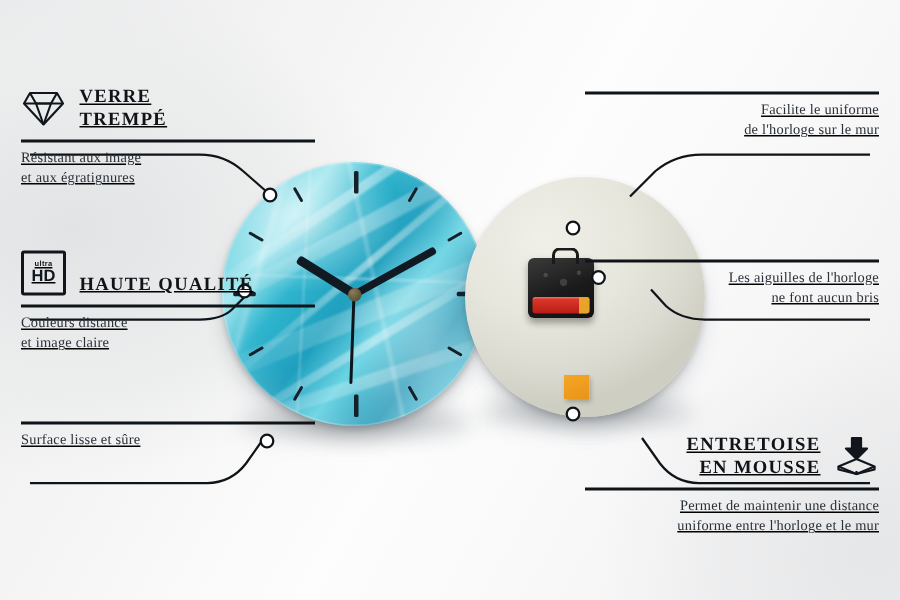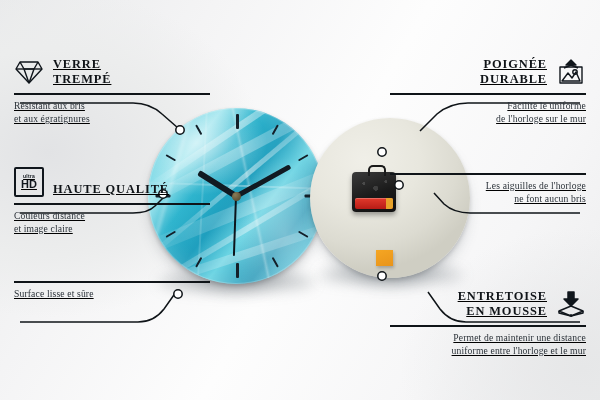--- a/index.html
+++ b/index.html
@@ -185,21 +185,21 @@
             <path d="M2 10 L28 10"></path>
             <path d="M6 3 L10 10 L15 24"></path>
             <path d="M24 3 L20 10 L15 24"></path>
             <path d="M10 10 L20 10"></path>
           </g>
         </svg>
       </span>
       <span class="f-title"><span>VERRE</span><br><span>TREMPÉ</span></span>
     </div>
     <div class="f-rule"></div>
-    <div class="f-desc"><span>Résistant aux bris</span><br><span>et aux égratignures</span></div>
+    <div class="f-desc"><span>Résistant aux image</span><br><span>et aux égratignures</span></div>
   </div>
 
   <div class="feature left" id="feat-impression">
     <div class="f-head">
       <span class="f-icon">
         <span class="hd-box">
           <span class="hd-ultra">ultra</span>
           <span class="hd-hd">HD</span>
         </span>
       </span>
@@ -208,34 +208,20 @@
     <div class="f-rule"></div>
     <div class="f-desc"><span>Couleurs distance</span><br><span>et image claire</span></div>
   </div>
 
   <div class="feature left" id="feat-bords">
     <div class="f-rule"></div>
     <div class="f-desc"><span>Surface lisse et sûre</span></div>
   </div>
 
   <div class="feature right" id="feat-poignee">
-    <div class="f-head">
-      <span class="f-icon">
-        <svg width="30" height="26" viewBox="0 0 30 26">
-          <g fill="none" stroke="#10161c" stroke-width="1.4" stroke-linejoin="round">
-            <path d="M15 1 L10 6 L20 6 Z" fill="#10161c"></path>
-            <path d="M15 6 L8 9 M15 6 L22 9"></path>
-            <rect x="4" y="8" width="22" height="16"></rect>
-            <path d="M6 22 L12 14 L16 19 L20 13 L24 22 Z" fill="none"></path>
-            <circle cx="19" cy="13" r="2.2"></circle>
-          </g>
-        </svg>
-      </span>
-      <span class="f-title"><span>POIGNÉE</span><br><span>DURABLE</span></span>
-    </div>
     <div class="f-rule"></div>
     <div class="f-desc"><span>Facilite le uniforme</span><br><span>de l'horloge sur le mur</span></div>
   </div>
 
   <div class="feature right" id="feat-mecanisme">
     <div class="f-rule"></div>
     <div class="f-desc"><span>Les aiguilles de l'horloge</span><br><span>ne font aucun bris</span></div>
   </div>
 
   <div class="feature right" id="feat-entretoise">

